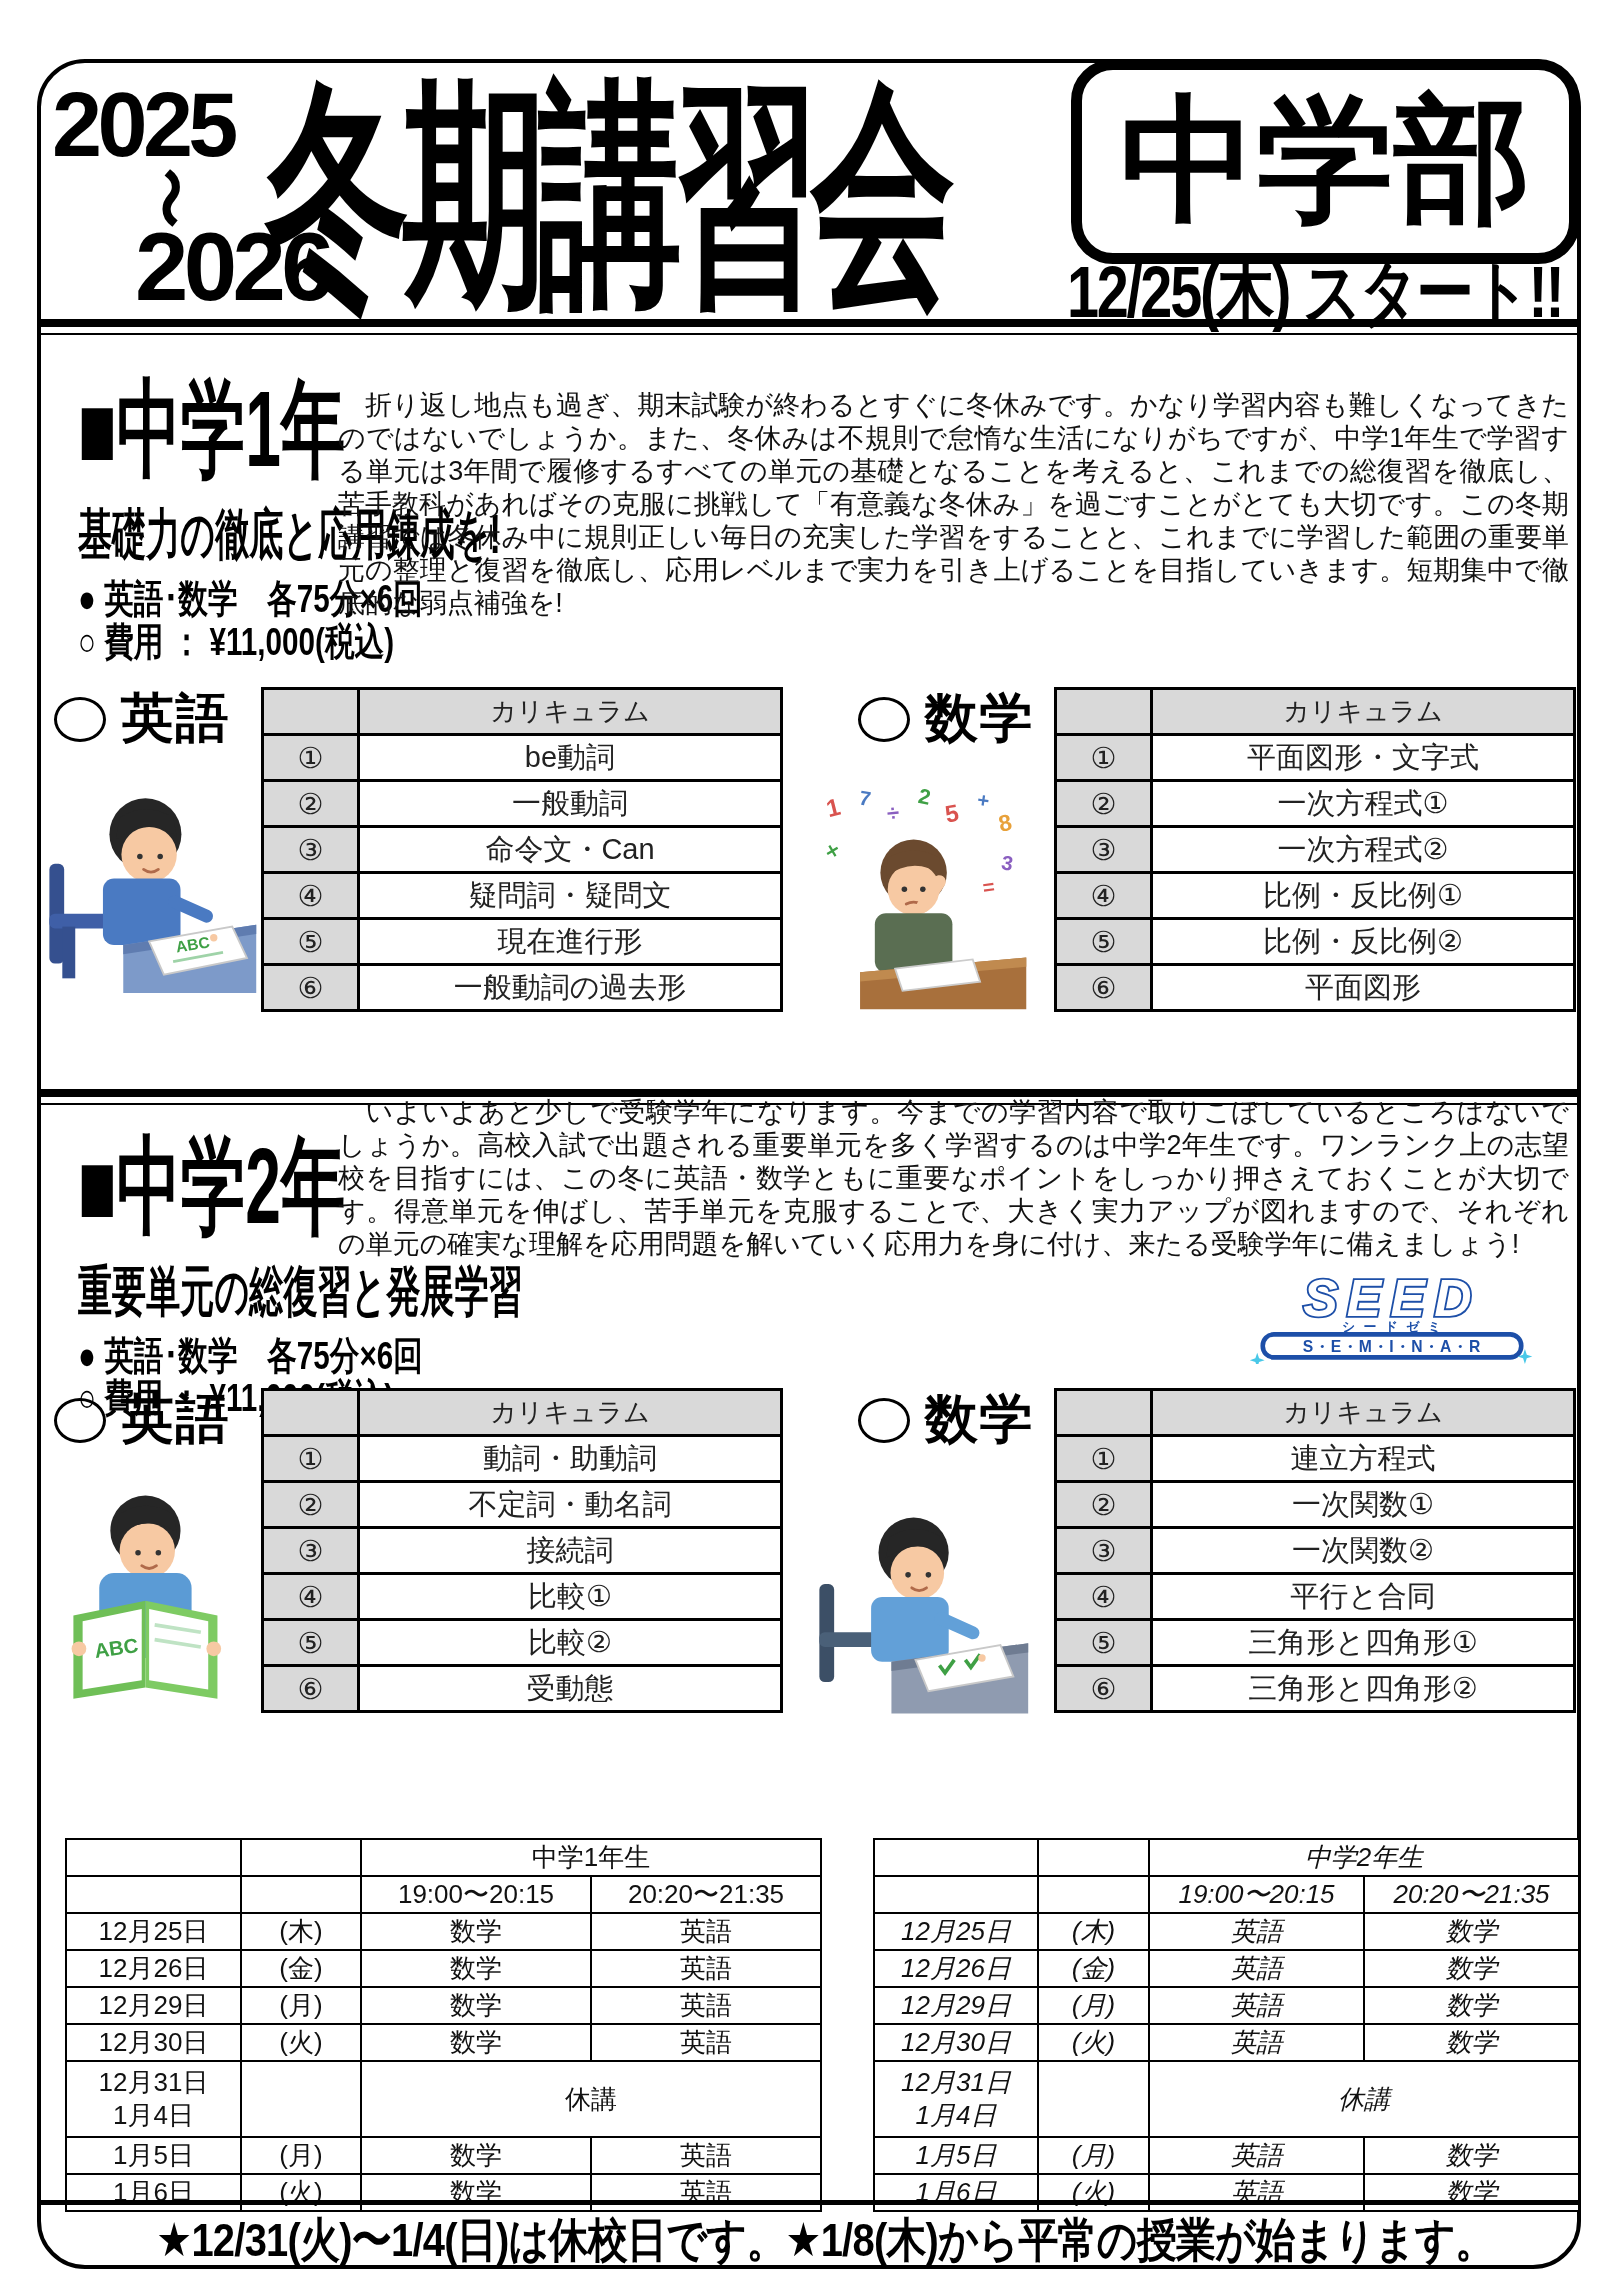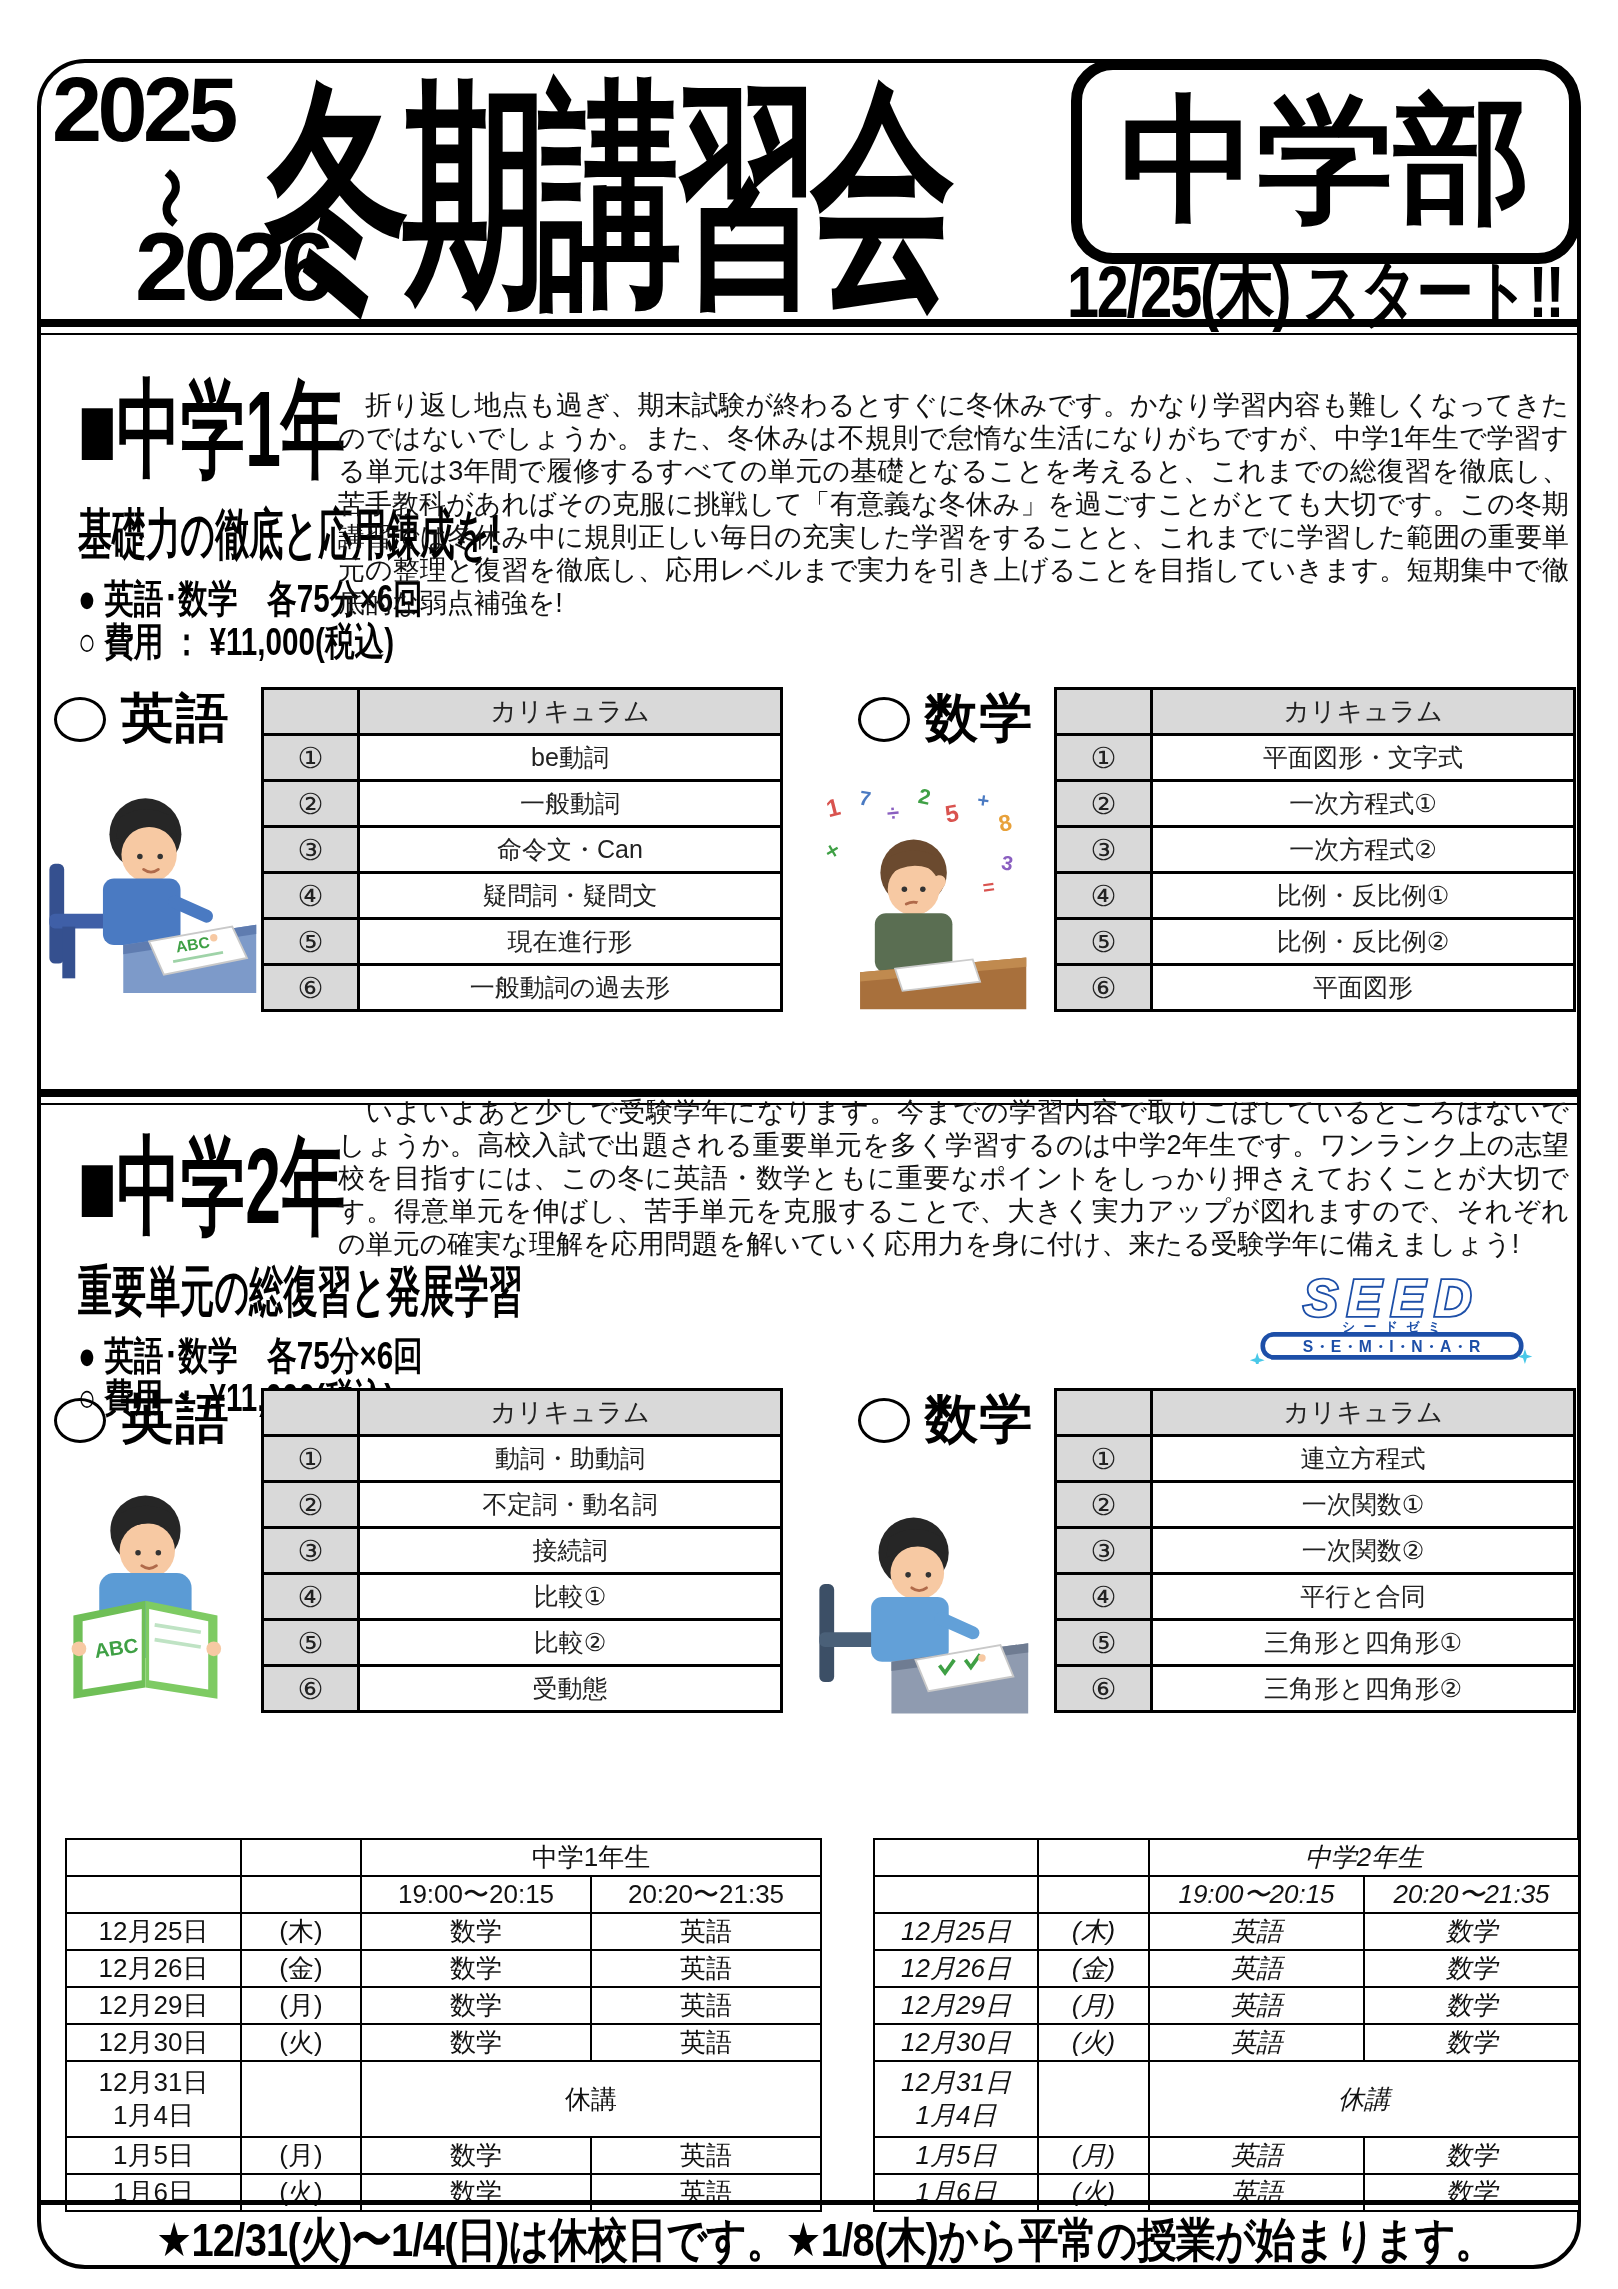--- a/index.html
+++ b/index.html
@@ -7,21 +7,21 @@
     position:relative;width:1619px;height:2290px;background:#fff;
     font-family:"Liberation Sans","DejaVu Sans",sans-serif;color:#000;overflow:hidden;
   }
   .abs{position:absolute;}
   .heavy{font-weight:900;color:#000;}
 
   
   .frame{left:37px;top:59px;width:1536px;height:2202px;border:4.6px solid #000;border-radius:48px;}
 
   
-  .year-top{left:52px;top:59px;font-size:90px;letter-spacing:-4.6px;}
+  .year-top{left:52px;top:74px;font-size:90px;letter-spacing:-4.6px;}
   .year-tilde{left:137px;top:157px;font-size:61px;transform:rotate(90deg);transform-origin:center;}
   .year-bottom{left:135px;top:212px;font-size:96px;letter-spacing:-4.6px;}
   .main-title{left:266px;top:37px;font-size:231px;letter-spacing:-11px;transform:scale(0.62,1.04);transform-origin:left top;white-space:nowrap;}
   .division-box{left:1071px;top:59px;width:487px;height:183px;border:11px solid #000;border-radius:42px;
     display:flex;align-items:center;justify-content:center;font-size:137px;font-weight:900;text-align:right;}
   .start-date{left:1067px;top:245px;font-size:72px;white-space:nowrap;transform:scaleX(0.80);transform-origin:left top;letter-spacing:-2.8px;}
 
   .hrule{left:41px;width:1538px;height:5.5px;border-top:8.3px solid #000;border-bottom:2.8px solid #000;}
   #rule1{top:319px;}
   #rule2{top:1089px;}
@@ -45,21 +45,21 @@
   .subject-label{display:flex;align-items:center;gap:14.8px;}
   .subject-circle{width:46px;height:39px;border:3.7px solid #000;border-radius:50%;}
   .subject-text{font-size:53px;font-weight:900;letter-spacing:1.8px;}
   #g1-en-label{left:54px;top:683px;}
   #g1-ma-label{left:858px;top:683px;}
   #g2-en-label{left:54px;top:1384px;}
   #g2-ma-label{left:858px;top:1384px;}
 
   
   .cur-table{border-collapse:collapse;table-layout:fixed;width:522px;background:#fff;}
-  .cur-table th,.cur-table td{border:3.7px solid #000;height:43px;text-align:center;vertical-align:middle;padding:0;font-size:25px;color:#222;}
+  .cur-table th,.cur-table td{border:3.7px solid #000;height:43px;text-align:center;vertical-align:middle;padding:0;font-size:29px;color:#222;}
   .cur-table th{background:#d9d9d9;font-weight:400;font-size:26px;margin-top:25px;}
   .cur-table .num{background:#d9d9d9;font-size:29px;}
   .cur-table col.c-num{width:96px;}
   #g1-en-table{left:261px;top:687px;}
   #g1-ma-table{left:1054px;top:687px;}
   #g2-en-table{left:261px;top:1388px;}
   #g2-ma-table{left:1054px;top:1388px;}
 
   
   .sched-table{border-collapse:collapse;table-layout:fixed;background:#fff;}

